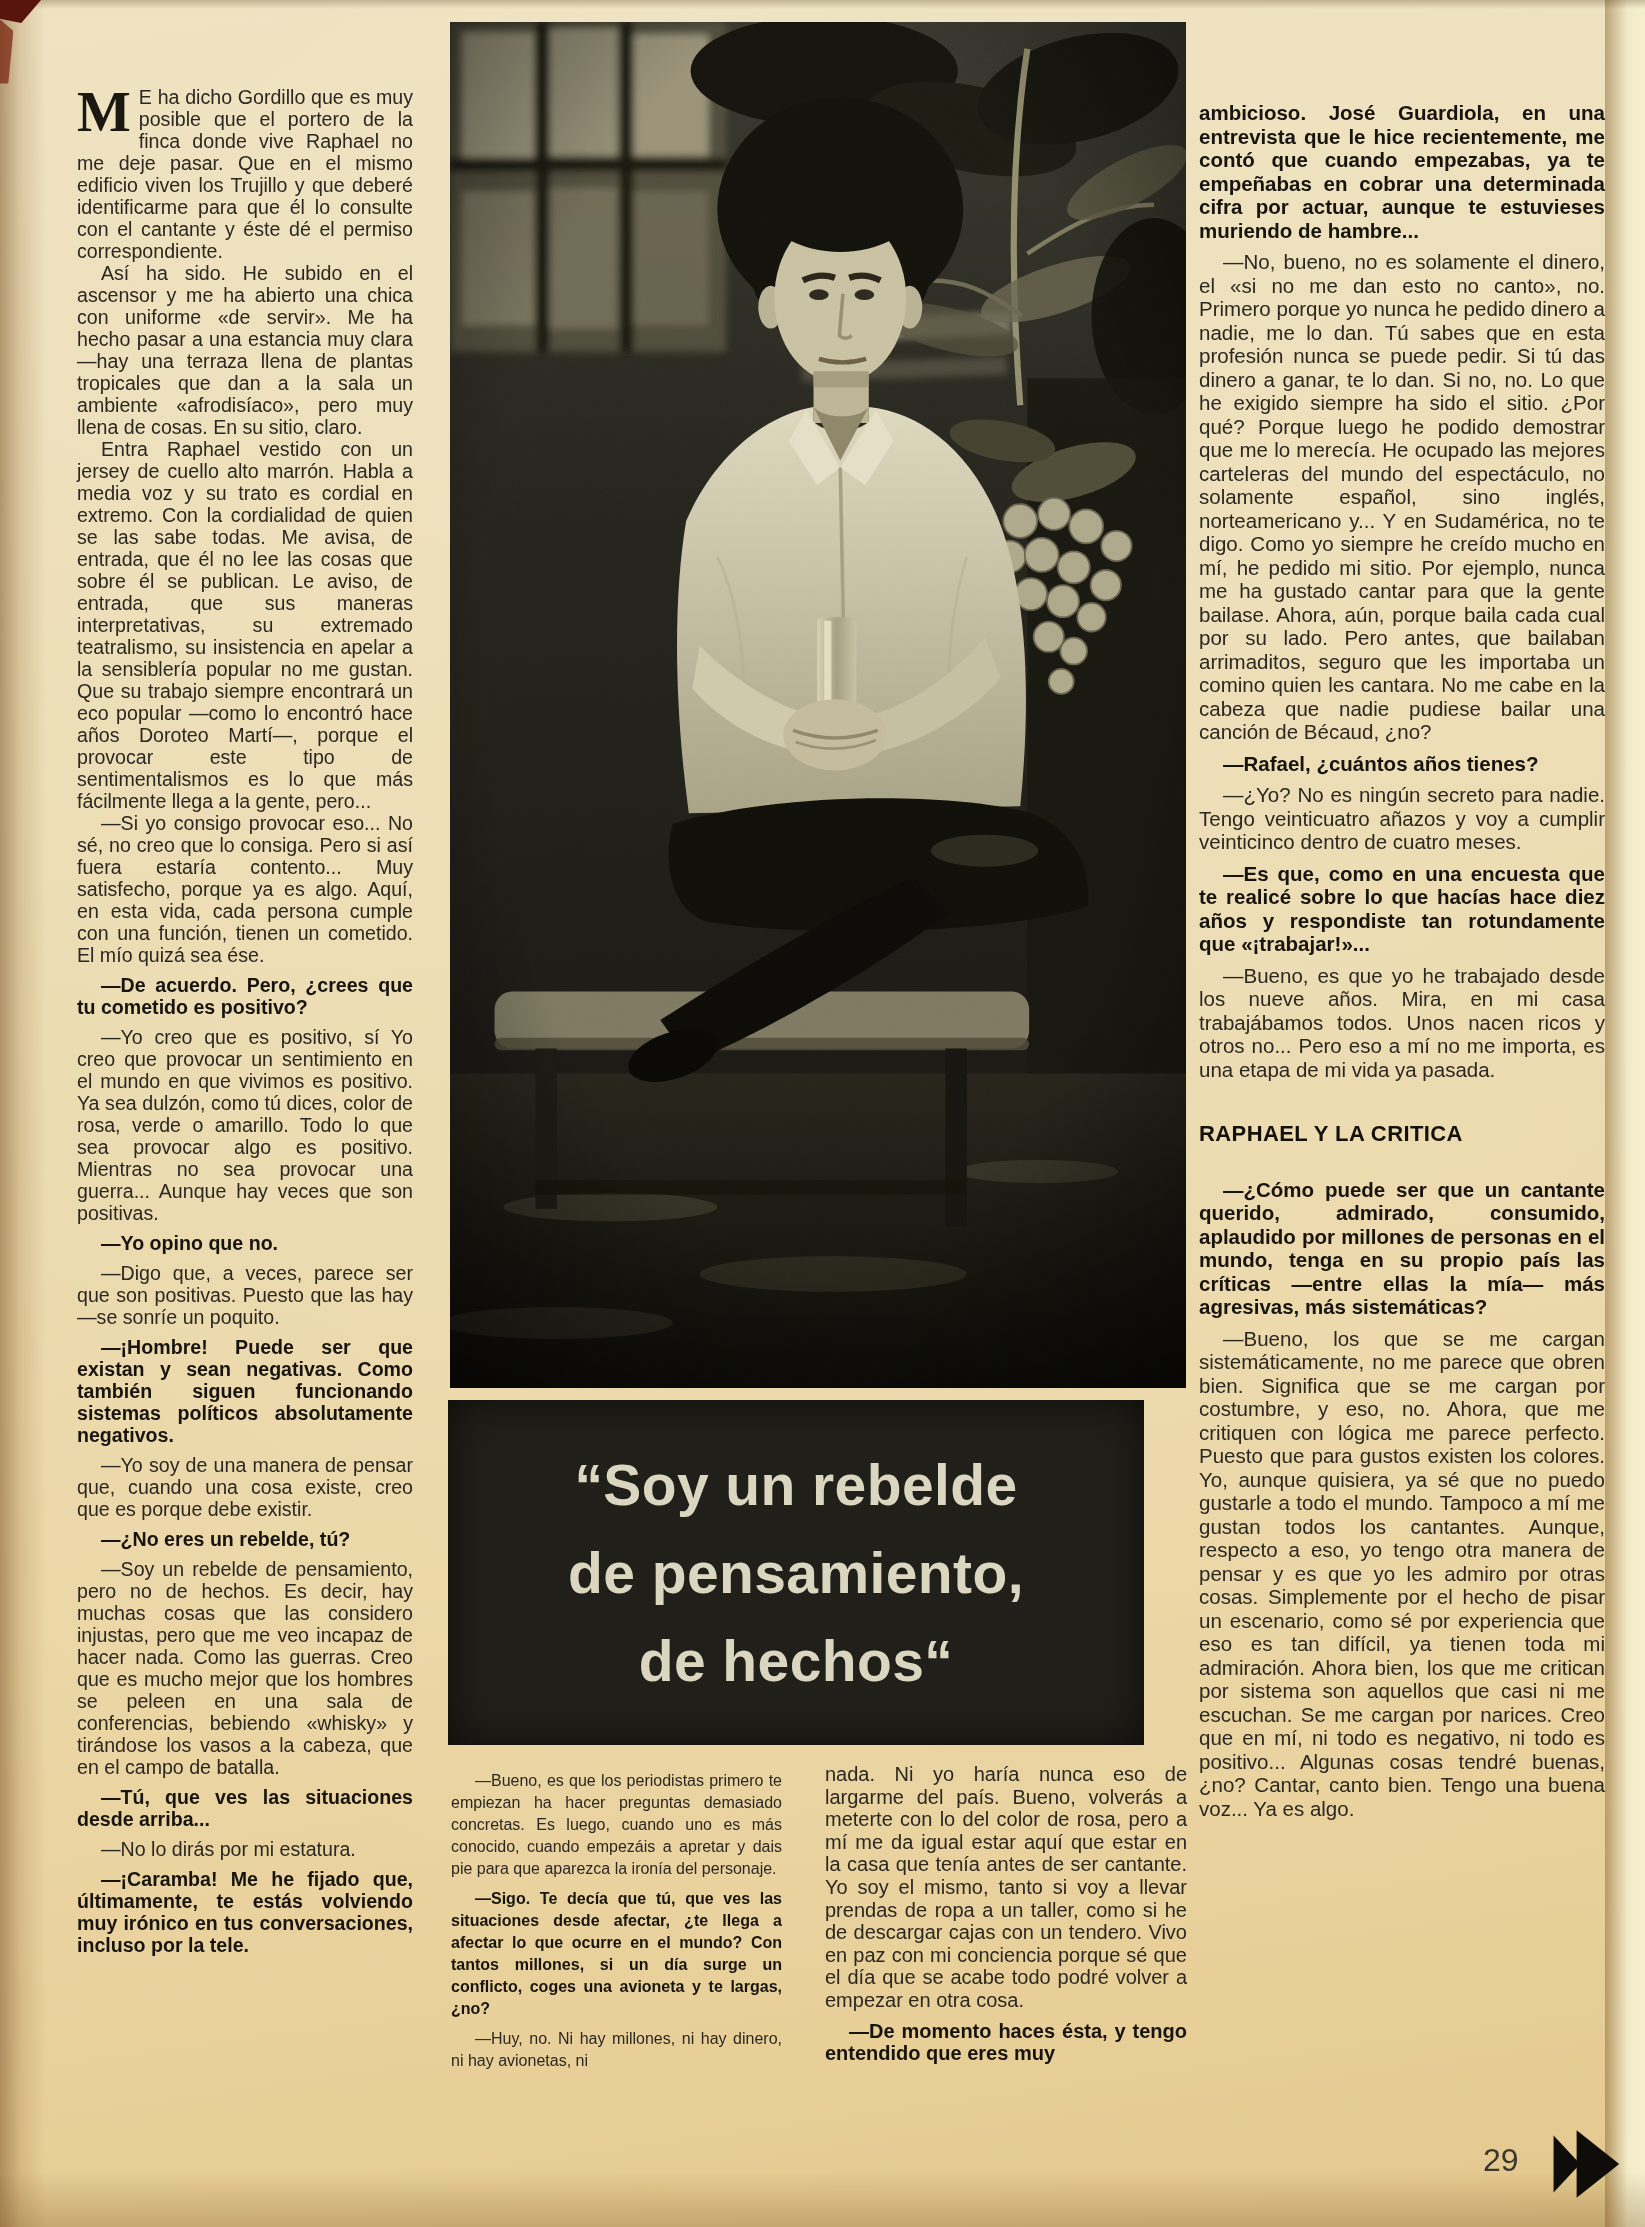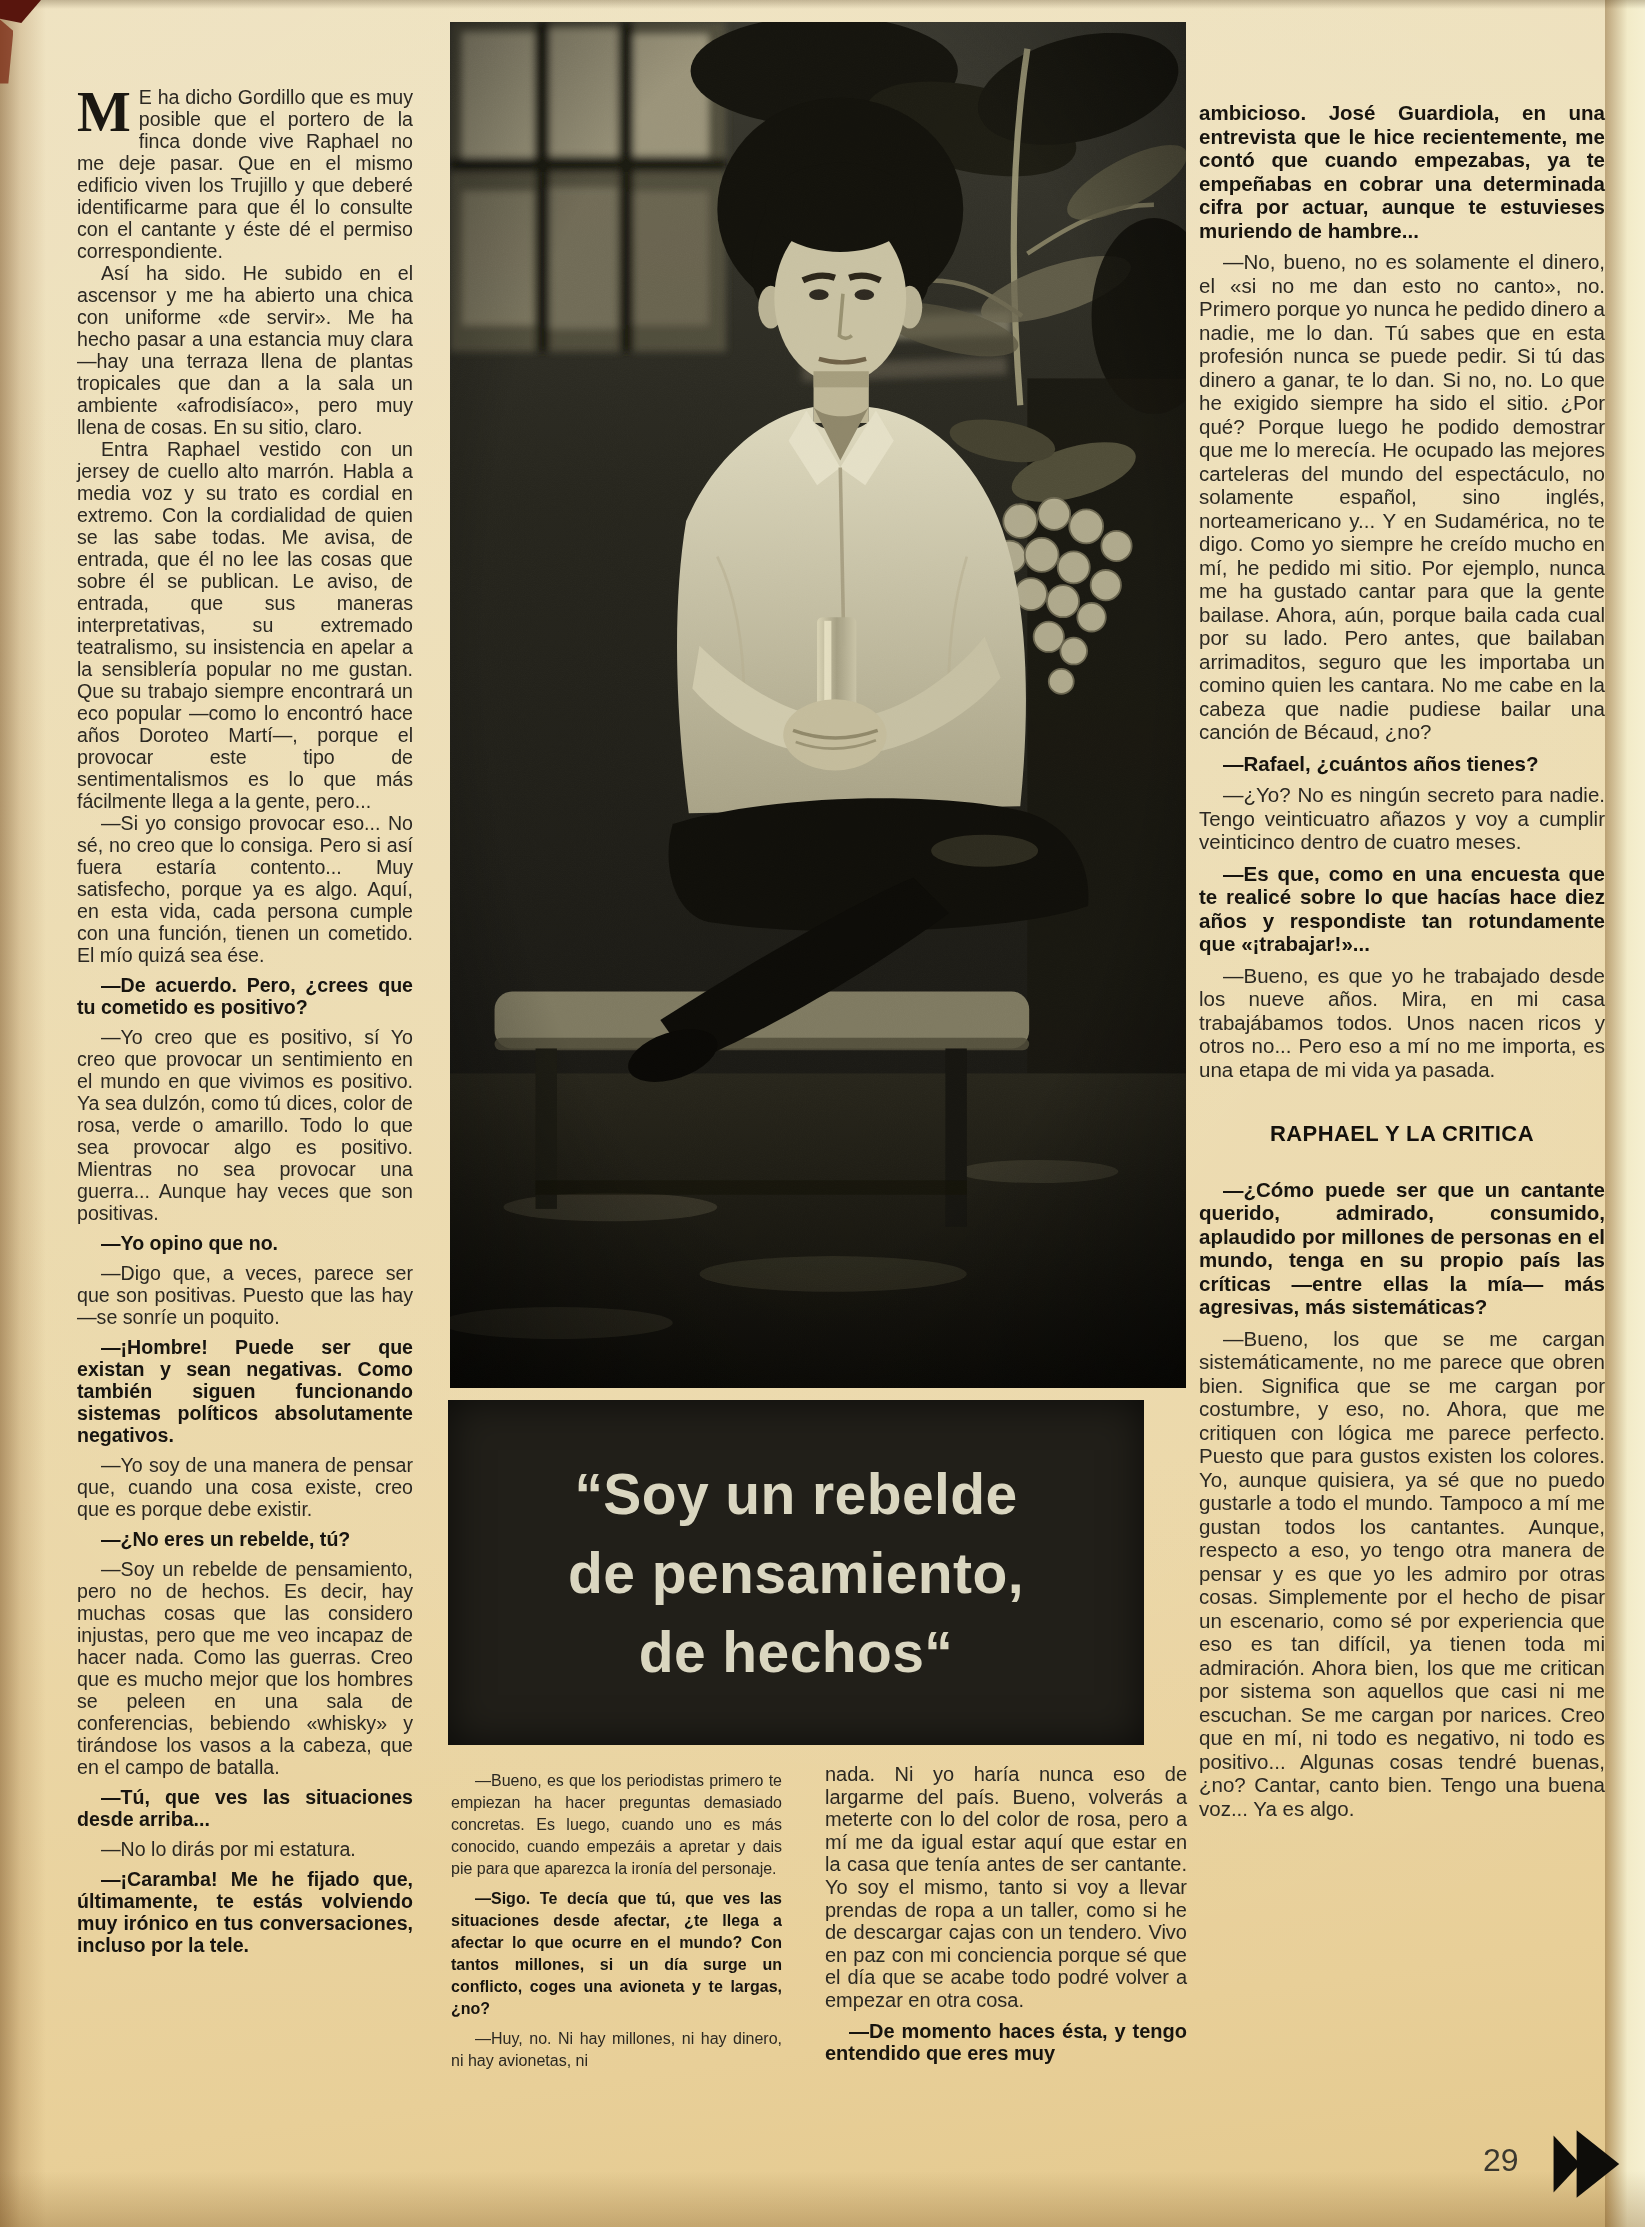--- a/index.html
+++ b/index.html
@@ -28,31 +28,31 @@
     clip-path:polygon(0 0,100% 18%,62% 100%,0 100%);}
 
   .col{position:absolute;text-align:justify;color:#2b2822;}
   .col p{margin:0;text-indent:24px;}
   .col p.nf{text-indent:0;}
   .col p.b{font-weight:700;margin:8px 0;color:#17140f;}
   #col-left{left:77px;top:86px;width:336px;font-size:19.6px;line-height:22px;}
   #col-midleft{left:451px;top:1770px;width:331px;font-size:16px;line-height:22px;}
   #col-midright{left:825px;top:1763px;width:362px;font-size:20px;line-height:22.6px;}
   #col-right{left:1199px;top:93px;width:406px;font-size:20.5px;line-height:23.5px;}
-  #col-right h3{font-size:22px;font-weight:700;text-align:center;color:#14110c;
+  #col-right h3{font-size:22px;font-weight:700;text-align:left;color:#14110c;
     letter-spacing:0.4px;margin:41px 0 32px;text-indent:0;}
   .dropcap{float:left;font-family:"Liberation Serif","DejaVu Serif",serif;font-weight:700;
     font-size:57px;line-height:44px;padding:3.6px 8px 0 0;color:#1b1812;}
 
   #photo{position:absolute;left:450px;top:22px;width:736px;height:1366px;background:#1d1c16;}
   #photo svg{display:block;width:100%;height:100%;}
 
   #quote{position:absolute;left:448px;top:1400px;width:696px;height:345px;background:#211f19;
     box-shadow:inset 0 0 41px rgba(0,0,0,.65);
-    display:flex;flex-direction:column;align-items:center;justify-content:center;gap:9px;}
+    display:flex;flex-direction:column;align-items:center;justify-content:center;gap:18px;}
   #quote .ql{color:#dad6c0;font-weight:700;font-size:57px;line-height:70px;
     letter-spacing:0.4px;white-space:nowrap;text-align:center;}
 
   #pageno{position:absolute;left:1483px;top:2142px;font-size:32px;color:#3b382e;}
   #brandmark{position:absolute;left:1550px;top:2130px;width:71px;height:68px;}
 </style>
 </head>
 <body>
 
 <div id="paper">

